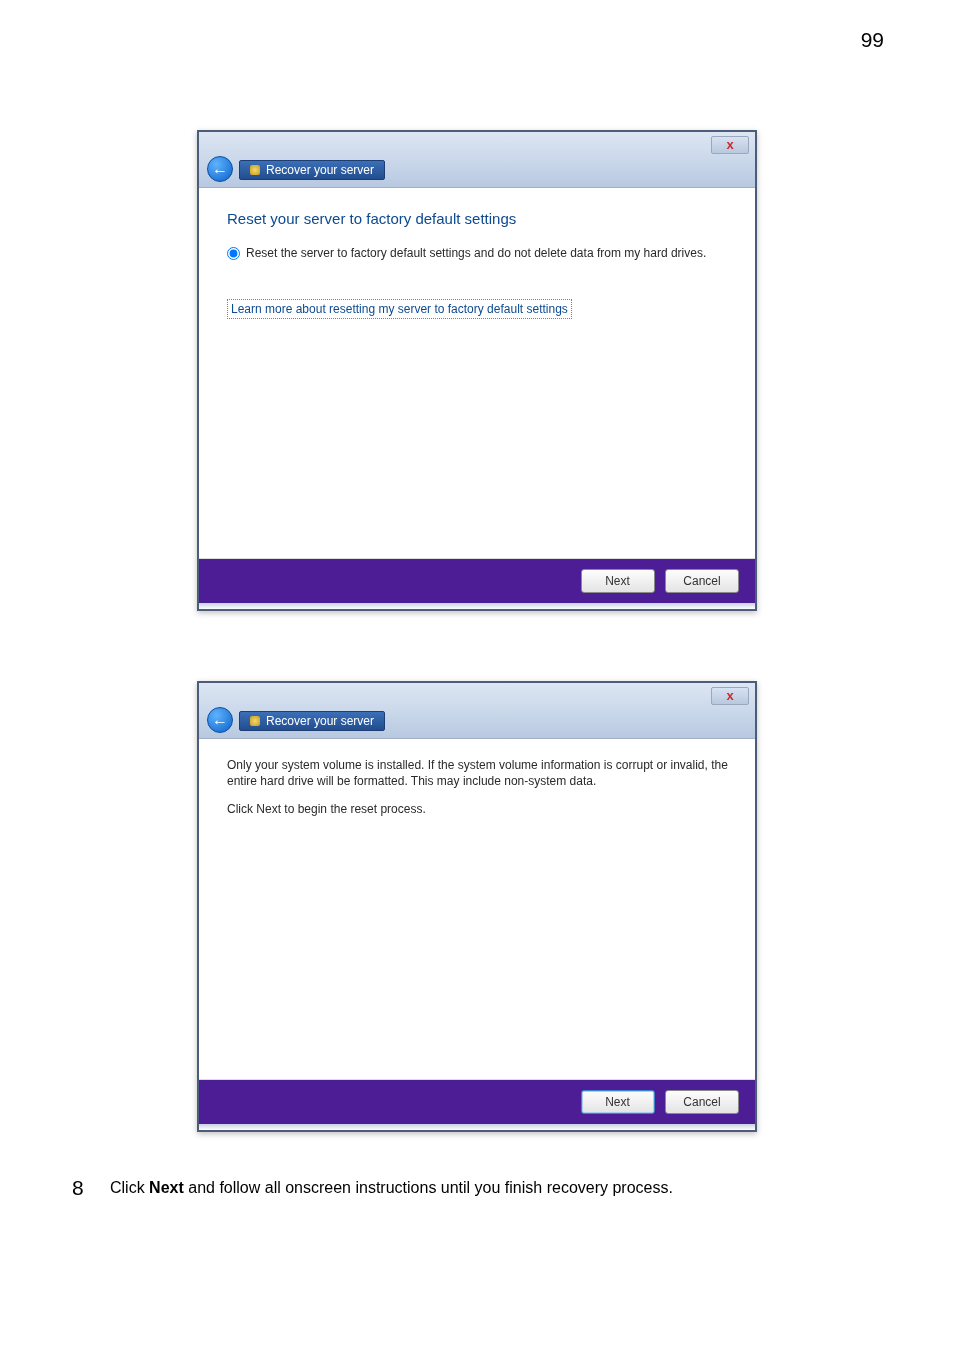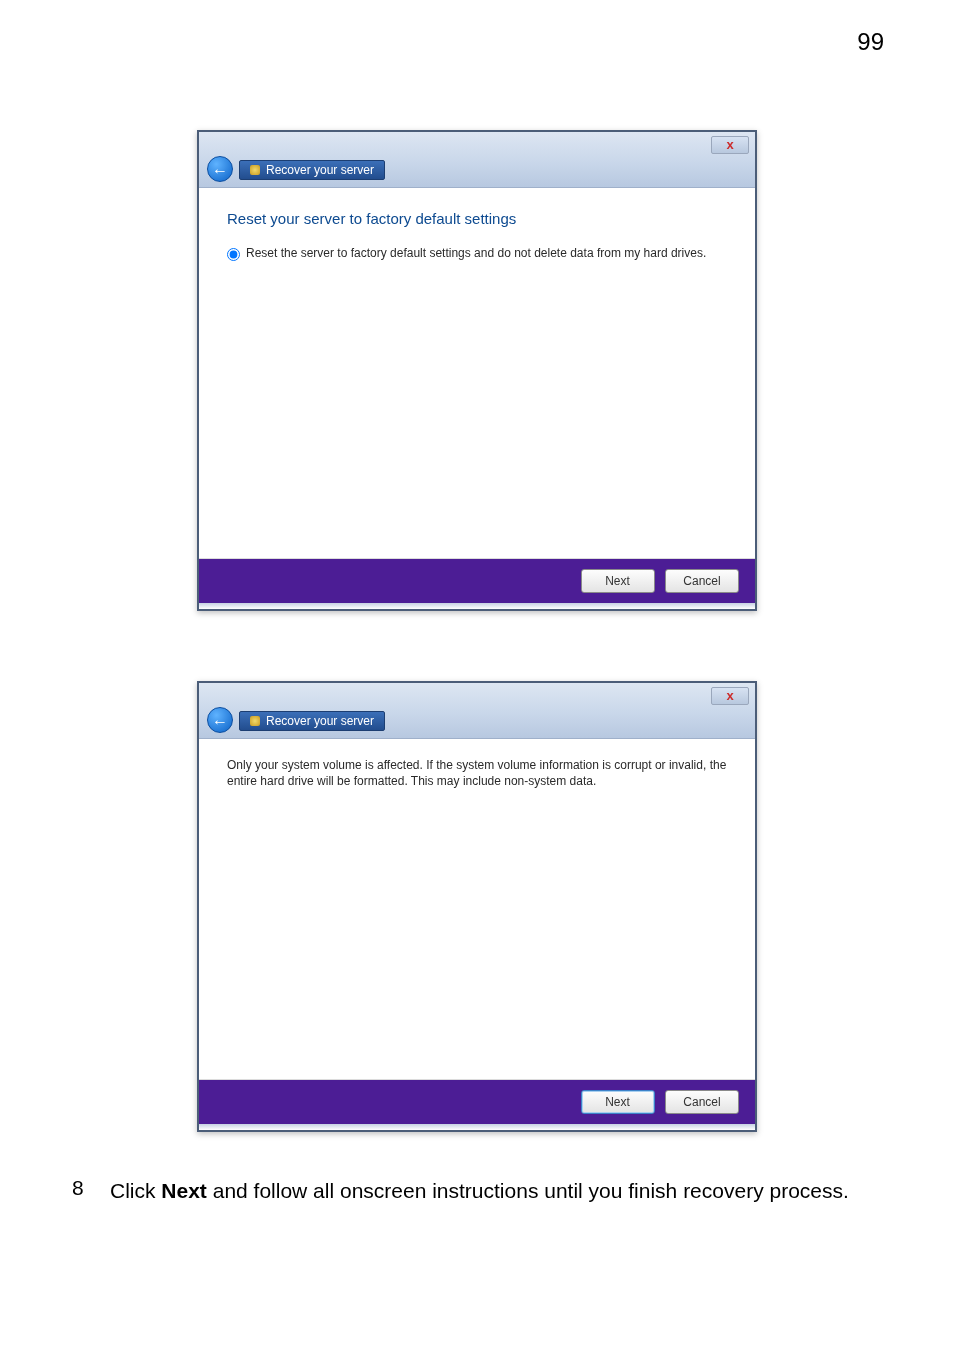--- a/index.html
+++ b/index.html
@@ -8,21 +8,21 @@
     background: #ffffff;
     font-family: "Segoe UI", Tahoma, sans-serif;
     width: 954px;
     height: 1369px;
     position: relative;
   }
   .page-number {
     position: absolute;
     top: 28px;
     right: 70px;
-    font-size: 24px;
+    font-size: 21px;
     font-weight: 400;
     color: #000;
   }
   .dialog {
     width: 560px;
     margin: 0 auto;
     border: 2px solid #4b5d78;
     background: #fff;
     position: relative;
     box-shadow: 0 2px 6px rgba(0,0,0,0.25);
@@ -94,21 +94,21 @@
     color: #2a2a2a;
   }
   .dlg-heading {
     color: #0d4a90;
     font-size: 15px;
     margin: 4px 0 18px 0;
     font-weight: 400;
   }
   .radio-row, .check-row {
     display: flex;
-    align-items: flex-end;
+    align-items: center;
     margin-bottom: 34px;
   }
   .radio-row input, .check-row input {
     margin: 1px 6px 0 0;
     width: 13px;
     height: 13px;
   }
   .radio-row label, .check-row label {
     line-height: 1.35;
   }
@@ -154,21 +154,21 @@
     position: relative;
   }
   .step-num {
     position: absolute;
     left: -38px;
     top: 0;
     font-size: 21px;
     color: #000;
   }
   .instruction-text {
-    font-size: 21px;
+    font-size: 16px;
     line-height: 1.45;
     color: #000;
   }
   .instruction-text b {
     font-weight: 700;
   }
   .bottom-shadow {
     height: 6px;
     background: linear-gradient(#c6d1e2, transparent);
   }
@@ -190,39 +190,41 @@
   <div class="dlg-body reset">
     <div class="dlg-heading">Reset your server to factory default settings</div>
 
     <div class="radio-row">
       <input type="radio" checked="" style="">
       <label>Reset the server to factory default settings and do not delete data from my hard drives.</label>
     </div>
 
 
 
+    <span class="learn-link">Learn more about resetting my server to factory default settings</span>
   </div>
   <div class="dlg-footer">
     <button class="win-btn">Next</button>
     <button class="win-btn">Cancel</button>
   </div>
   <div class="bottom-shadow"></div>
 </div>
 
 <div class="dialog dialog2">
   <div class="dlg-header">
     <div class="close-x">x</div>
     <div class="back-btn">←</div>
     <div class="breadcrumb">
       <span class="lock-icon"></span>
       <span>Recover your server</span>
     </div>
   </div>
   <div class="dlg-body review">
-    <div class="body-text">Only your system volume is affected. If the system volume information is corrupt or invalid, the entire hard drive will be formatted. This may include non-system data.</div>
+    <div class="body-text">Only your system volume is installed. If the system volume information is corrupt or invalid, the entire hard drive will be formatted. This may include non-system data.</div>
+    <div class="body-text">Click Next to begin the reset process.</div>
   </div>
   <div class="dlg-footer">
     <button class="win-btn primary">Next</button>
     <button class="win-btn">Cancel</button>
   </div>
   <div class="bottom-shadow"></div>
 </div>
 
 <div class="instruction-block">
   <div class="step-num">8</div>

